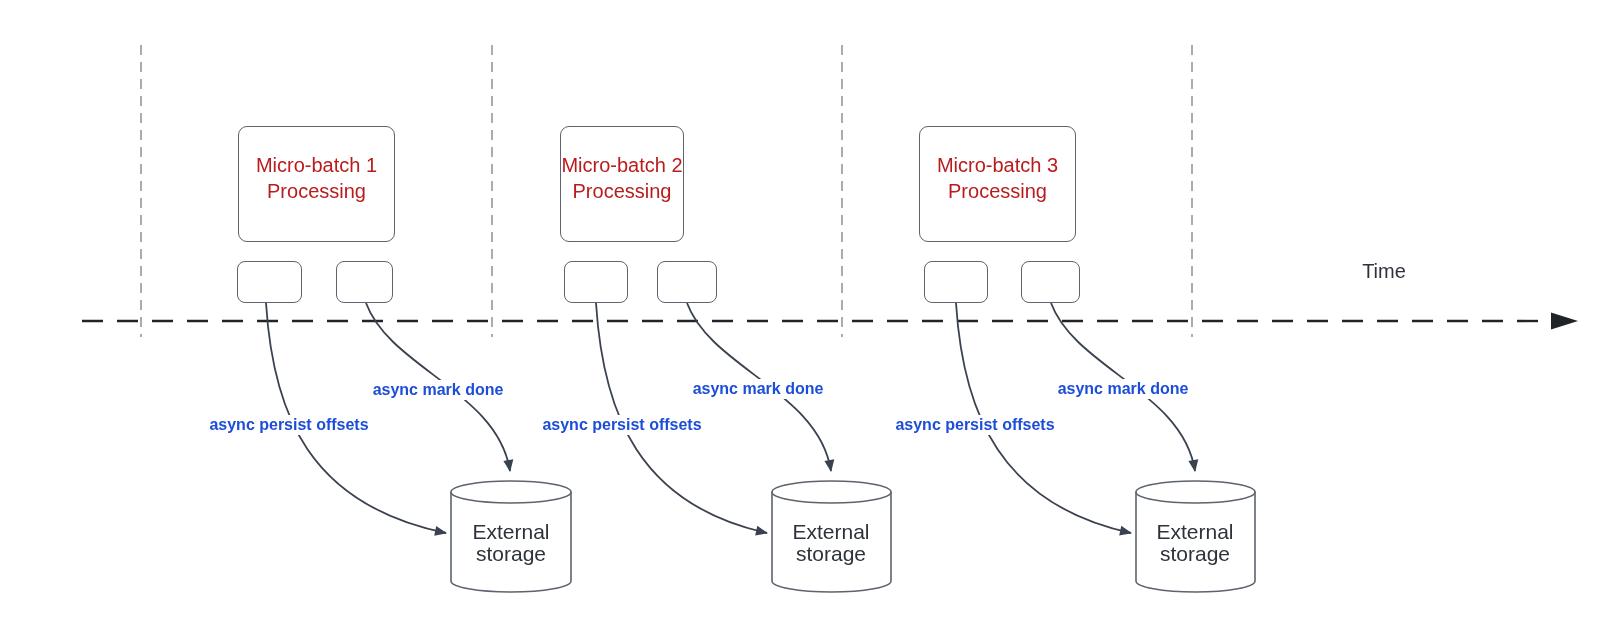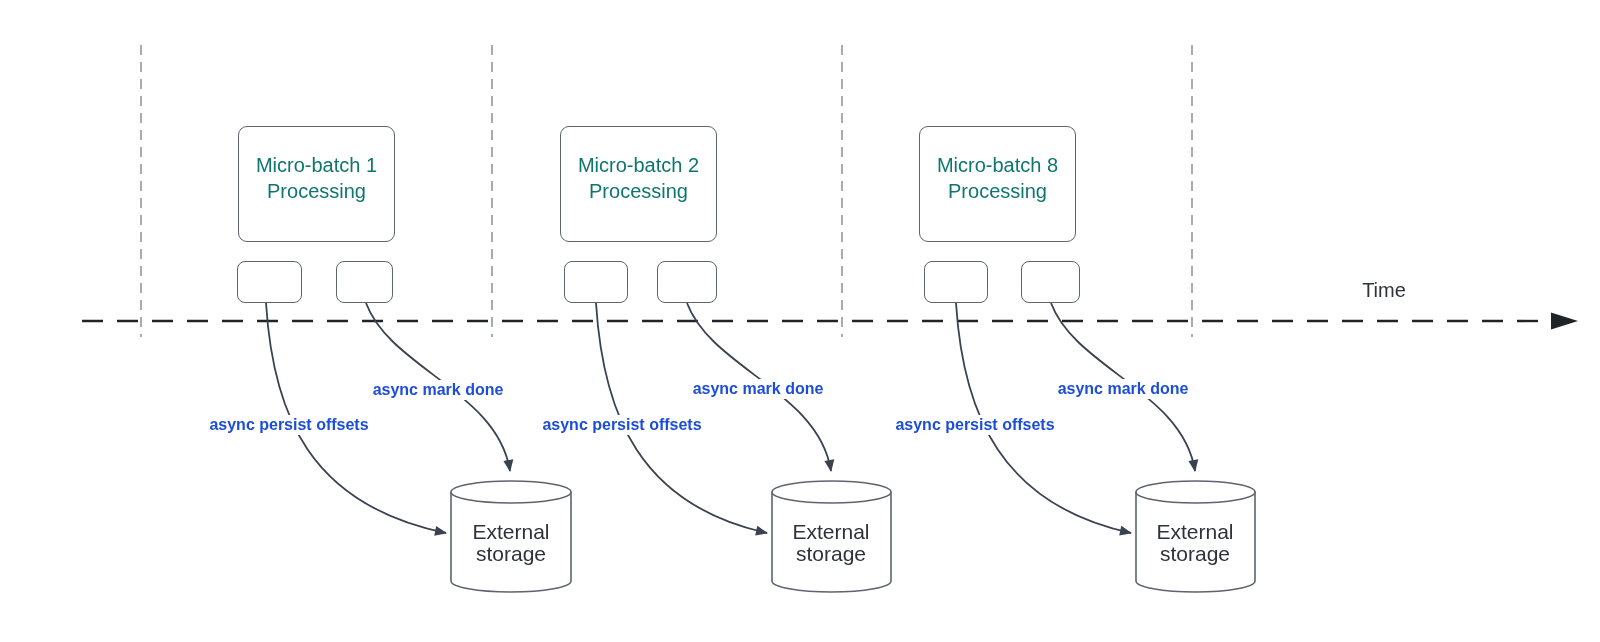--- a/index.html
+++ b/index.html
@@ -15,21 +15,21 @@
     position:absolute;
     border:1.6px solid #5d646d;
     border-radius:9px;
     background:#ffffff;
     display:flex;align-items:center;justify-content:center;
     text-align:center;
     box-sizing:border-box;
     padding-bottom:12px;
   }
   .bigbox span{
-    font-size:20px;line-height:26px;color:#0f766e;
+    font-size:20px;line-height:26px;color:#b91c1c;
     display:block;width:140px;
   }
   .smallbox{
     position:absolute;
     border:1.6px solid #5d646d;
     border-radius:8px;
     background:#ffffff;
     box-sizing:border-box;
   }
   .alabel{
@@ -45,21 +45,20 @@
     transform:translate(-50%,-50%);
     width:90px;
     text-align:center;
     font-size:21px;line-height:22px;color:#2e333b;
   }
   .timelabel{
     position:absolute;
     transform:translate(-50%,-50%);
     font-size:20px;color:#2e333b;
     white-space:nowrap;
-    margin-top:19px;
   }
 </style>
 </head>
 <body>
 
 <div id="canvas">
 
   <svg id="diagram-svg" width="1600" height="642" viewBox="0 0 1600 642">
     <defs>
       <marker id="ah" markerUnits="userSpaceOnUse" markerWidth="14" markerHeight="12" viewBox="0 0 14 12" refX="12" refY="6" orient="auto">
@@ -106,31 +105,31 @@
 
   <div class="bigbox" style="left:238px;top:126px;width:157px;height:116px">
     <span>Micro-batch 1 Processing</span>
   </div>
   <div class="smallbox" style="left:237px;top:261px;width:65px;height:42px"></div>
   <div class="smallbox" style="left:336px;top:261px;width:57px;height:42px"></div>
   <div class="alabel" style="left:289px;top:425px">async persist offsets</div>
   <div class="alabel" style="left:438px;top:390px">async mark done</div>
   <div class="storelabel" style="left:511px;top:543px">External storage</div>
 
-  <div class="bigbox" style="left:560px;top:126px;width:157px;height:116px">
+  <div class="bigbox" style="left:560px;top:126px;width:124px;height:116px">
     <span>Micro-batch 2 Processing</span>
   </div>
   <div class="smallbox" style="left:564px;top:261px;width:64px;height:42px"></div>
   <div class="smallbox" style="left:657px;top:261px;width:60px;height:42px"></div>
   <div class="alabel" style="left:622px;top:425px">async persist offsets</div>
   <div class="alabel" style="left:758px;top:389px">async mark done</div>
   <div class="storelabel" style="left:831px;top:543px">External storage</div>
 
   <div class="bigbox" style="left:919px;top:126px;width:157px;height:116px">
-    <span>Micro-batch 8 Processing</span>
+    <span>Micro-batch 3 Processing</span>
   </div>
   <div class="smallbox" style="left:924px;top:261px;width:64px;height:42px"></div>
   <div class="smallbox" style="left:1021px;top:261px;width:59px;height:42px"></div>
   <div class="alabel" style="left:975px;top:425px">async persist offsets</div>
   <div class="alabel" style="left:1123px;top:389px">async mark done</div>
   <div class="storelabel" style="left:1195px;top:543px">External storage</div>
 
   <div class="timelabel" style="left:1384px;top:271px">Time</div>
 
 </div>

